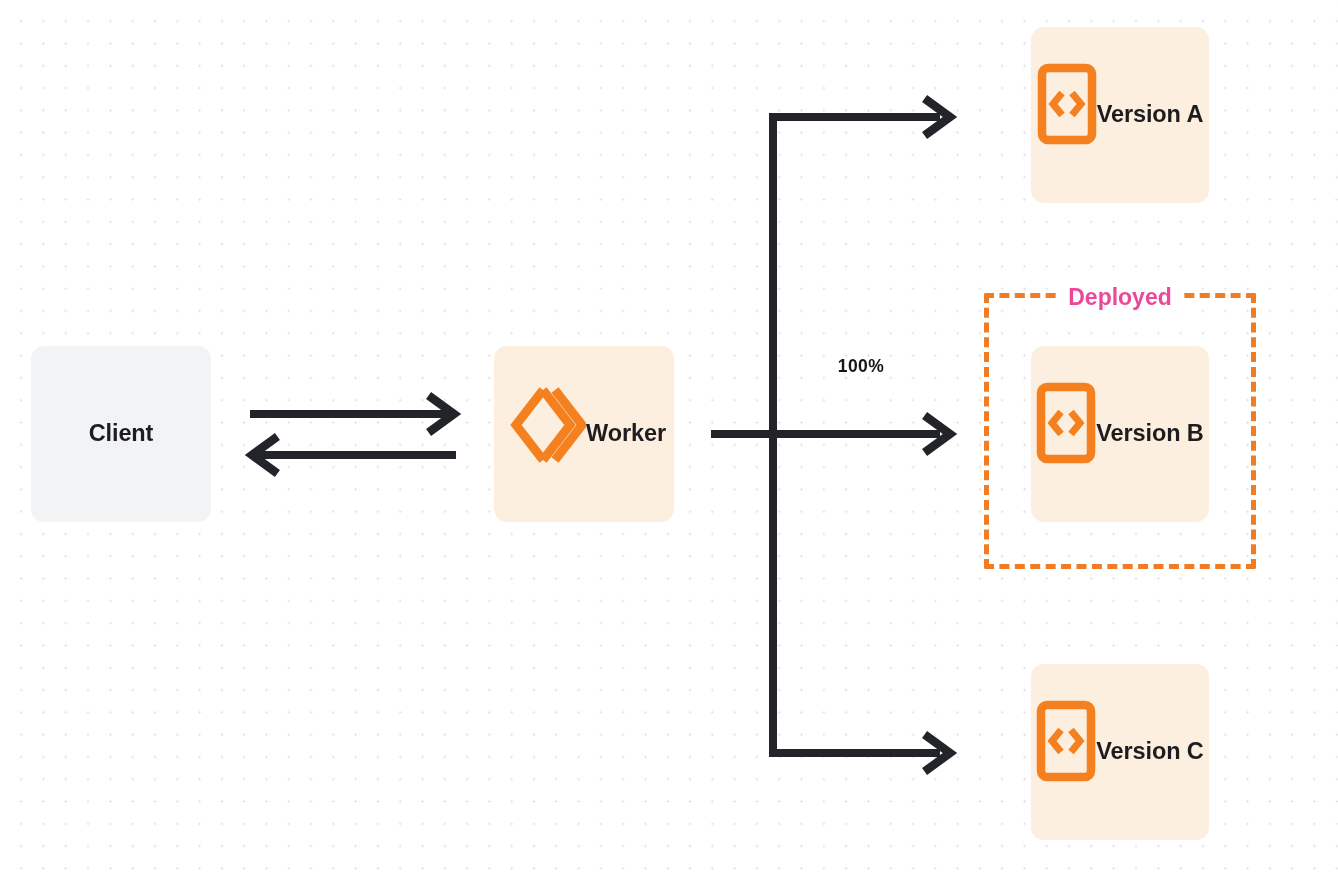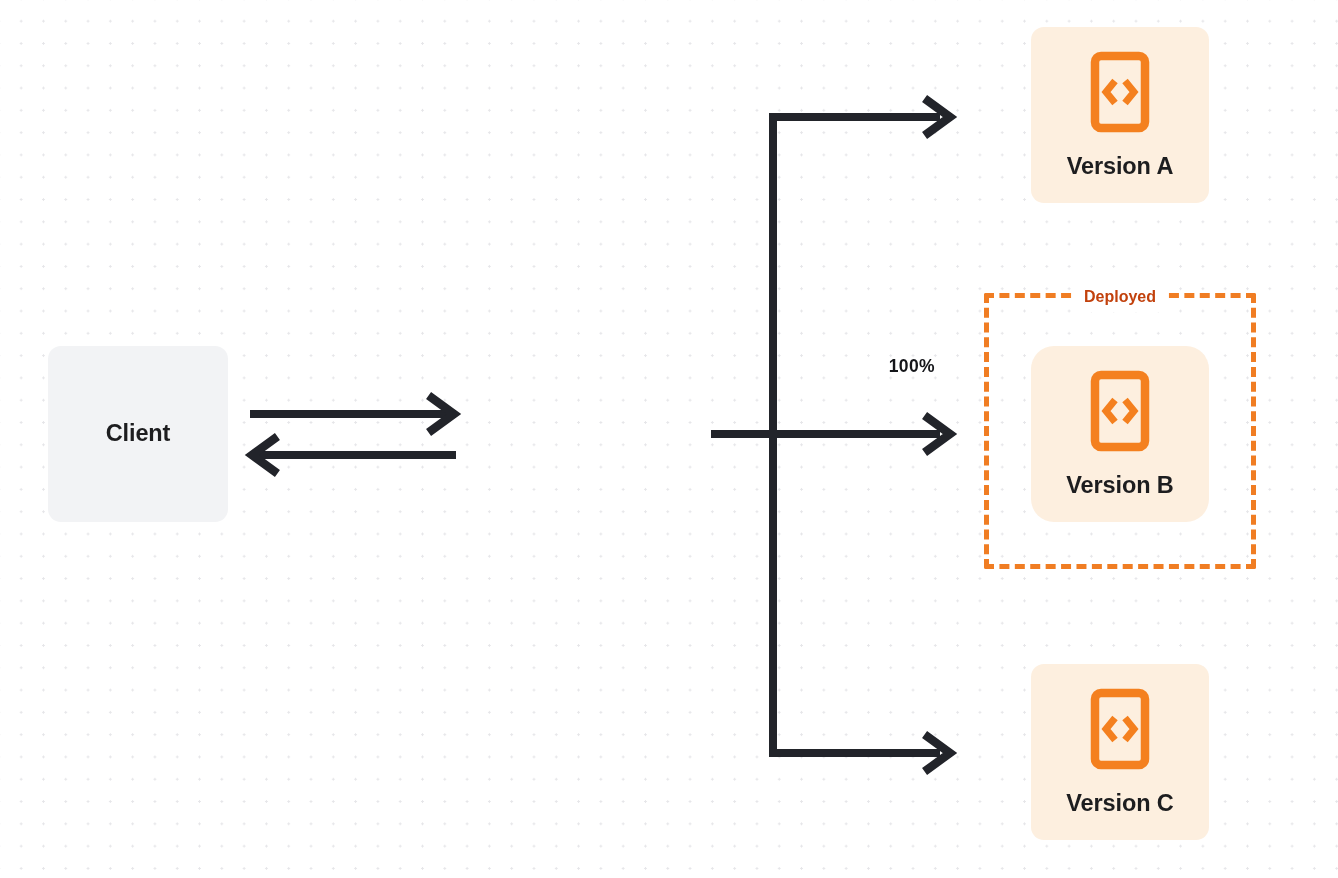--- a/index.html
+++ b/index.html
@@ -30,47 +30,47 @@
     width: 1338px;
     height: 878px;
     pointer-events: none;
   }
 
   
   .node {
     position: absolute;
     box-sizing: border-box;
     display: flex;
-    flex-direction: column;
+    flex-direction: row;
     align-items: center;
     justify-content: center;
     border-radius: 13px;
   }
   .node-client {
-    left: 48px;
+    left: 31px;
     top: 346px;
     width: 180px;
     height: 176px;
     background: #f2f3f5;
   }
   .node-worker {
     left: 494px;
     top: 346px;
     width: 180px;
     height: 176px;
     background: #fdefdf;
   }
   .node-version {
     left: 1031px;
     width: 178px;
     height: 176px;
     background: #fdefdf;
   }
   .node-version-a { top: 27px; }
-  .node-version-b { top: 346px; border-radius: 23px; }
+  .node-version-b { top: 346px; }
   .node-version-c { top: 664px; text-align: right; }
 
   .node-label {
     font-size: 23.5px;
     font-weight: bold;
     color: #1d1d1f;
     letter-spacing: -0.1px;
     line-height: 1;
   }
   .node-client .node-label {
@@ -95,34 +95,34 @@
     border: 5px dashed #f07d23;
     border-radius: 2px;
   }
   .deployed-label {
     position: absolute;
     left: 50%;
     top: -16px;
     transform: translateX(-50%);
     background: #ffffff;
     padding: 0 11px;
-    font-size: 16px;
+    font-size: 23px;
     font-weight: bold;
-    color: #c2410c;
+    color: #ec4899;
     line-height: 30px;
     white-space: nowrap;
   }
 
   
   .traffic-label {
     position: absolute;
     left: 787px;
     top: 350px;
     width: 148px;
-    text-align: right;
+    text-align: center;
     color: #15161a;
     font-size: 17.5px;
     font-weight: bold;
     letter-spacing: 0.4px;
     line-height: 33px;
   }
   .traffic-label div { white-space: nowrap; }
 </style>
 </head>
 <body>
@@ -176,20 +176,33 @@
     <g>
       <polyline class="wire" points="773,753 940,753"></polyline>
       <polyline class="head" points="928,737 950,753 928,769"></polyline>
     </g>
   </svg>
 
   <div class="node node-client">
     <span class="node-label">Client</span>
   </div>
 
+  <div class="node node-worker">
+    <span class="node-icon-wrap">
+      <svg width="84" height="80" viewBox="0 0 84 80" aria-hidden="true">
+
+        <path d="M41 5 L14 40 L41 75" fill="none" stroke="#f4801f" stroke-width="9" stroke-linejoin="miter" stroke-linecap="butt"></path>
+
+        <path d="M41 5 L68 40 L41 75" fill="none" stroke="#f4801f" stroke-width="9" stroke-linejoin="miter" stroke-linecap="butt"></path>
+
+        <path d="M53 5 L80 40 L53 75" fill="none" stroke="#f4801f" stroke-width="9" stroke-linejoin="miter" stroke-linecap="butt"></path>
+      </svg>
+    </span>
+    <span class="node-label">Worker</span>
+  </div>
 
   <div class="deployed-group">
     <span class="deployed-label">Deployed</span>
   </div>
 
   <div class="node node-version node-version-a">
     <span class="node-icon-wrap">
       <svg width="60" height="82" viewBox="0 0 60 82" aria-hidden="true">
         <rect x="5" y="5" width="50" height="72" rx="6" ry="6" fill="none" stroke="#f4801f" stroke-width="8.5"></rect>
         <path d="M25 30 L16 41 L25 52" fill="none" stroke="#f4801f" stroke-width="7" stroke-linejoin="miter" stroke-linecap="butt"></path>

